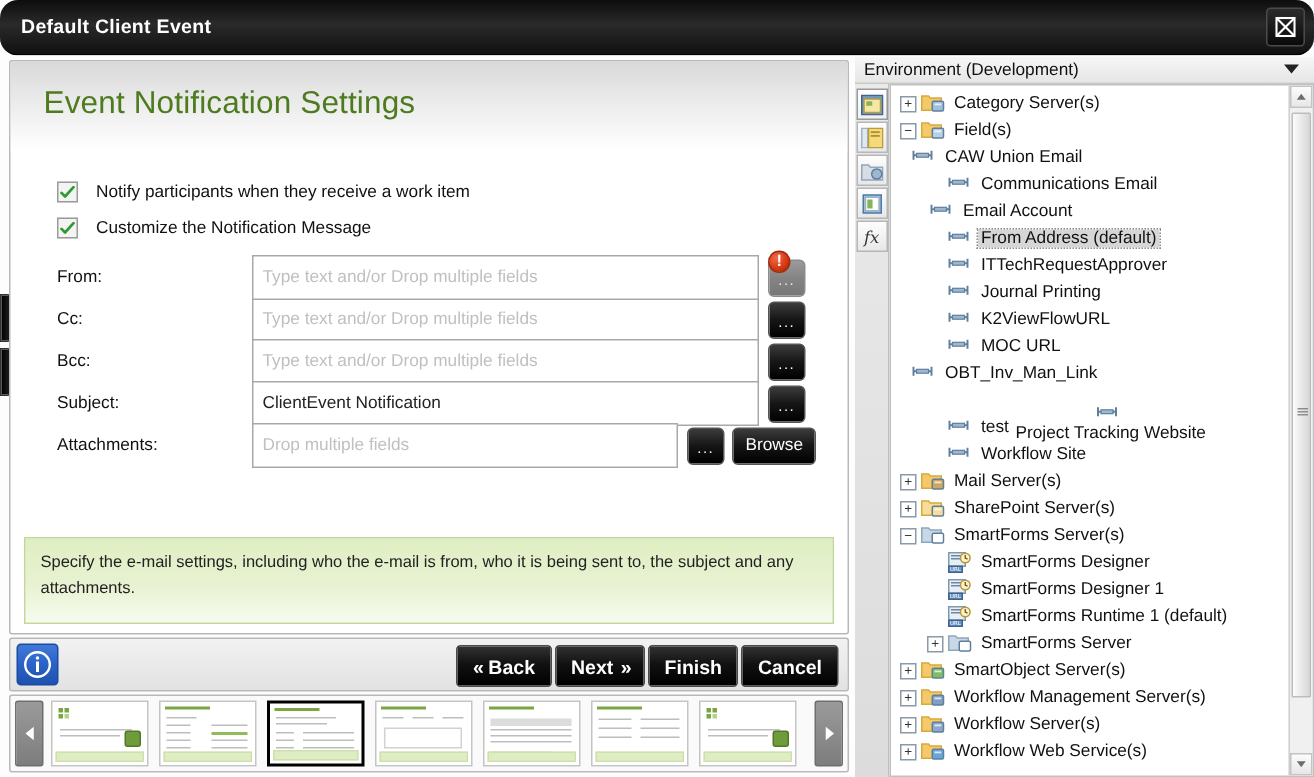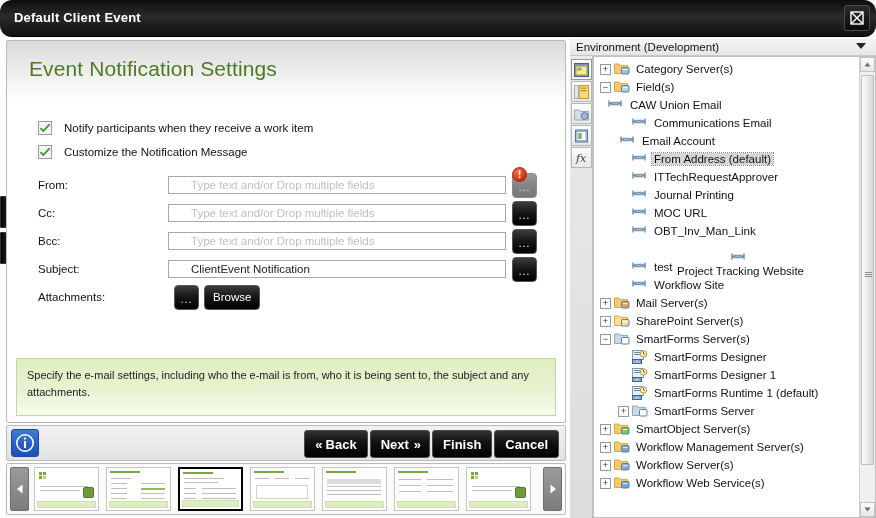--- a/index.html
+++ b/index.html
@@ -78,23 +78,23 @@
   .formrows { margin-top: 12px; }
   .frow {
     display: flex; align-items: center;
     height: 28px; margin-bottom: 0px;
     padding-left: 31px;
   }
   .frow .flabel {
     width: 130px; font-size: 11.5px; color: #111; flex: 0 0 130px;
   }
   .finput {
-    height: 18px; border: 1px solid #a8a8a8; background: #fff;
+    height: 30px; border: 1px solid #a8a8a8; background: #fff;
     font-size: 11.5px; color: #222;
-    display: flex; align-items: center; padding: 0 22px;
+    display: flex; align-items: center; padding: 0 6px;
     width: 338px; flex: 0 0 338px;
     cursor: text;
   }
   .finput.ph { color: #c0c0c0; }
   .finput.short { width: 284px; flex: 0 0 284px; }
   .ellipsis-btn {
     width: 25px; height: 25px; margin-left: 6px;
     background: linear-gradient(180deg,#3c3c3c 0%, #161616 48%, #000 100%);
     border: 1px solid #555; border-radius: 4px;
     color: #fff; font-size: 10px; letter-spacing: 1px;
@@ -363,20 +363,21 @@
         </div>
 
         <div class="frow">
           <span class="flabel">Subject:</span>
           <span class="finput">ClientEvent Notification</span>
           <span class="ellipsis-btn">...</span>
         </div>
 
         <div class="frow">
           <span class="flabel">Attachments:</span>
+          <span class="finput ph short">Drop multiple fields</span>
           <span class="ellipsis-btn">...</span>
           <span class="browse-btn">Browse</span>
         </div>
 
       </div>
     </div>
 
     <div class="helpbox">Specify the e-mail settings, including who the e-mail is from, who it is being sent to, the subject and any attachments.</div>
   </div>
 
@@ -609,23 +610,31 @@
                   <rect x="3" y="4.2" width="8" height="2.6" fill="#9fb8cf" stroke="#5f7f9e" stroke-width=".8"></rect>
                 </svg></span>
               <span class="tlabel">Journal Printing</span>
             </div>
             <div class="tnode" style="padding-left: 24px;">
               <span class="expander empty"></span>
               <span class="tico"><svg width="16" height="11" viewBox="0 0 16 11">
                   <path d="M1 2.5 L1 8.5 M1 5.5 L13 5.5 M13 2.5 L13 8.5" stroke="#5f7f9e" stroke-width="1.3" fill="none"></path>
                   <rect x="3" y="4.2" width="8" height="2.6" fill="#9fb8cf" stroke="#5f7f9e" stroke-width=".8"></rect>
                 </svg></span>
+              <span class="tlabel">K2ViewFlowURL</span>
+            </div>
+            <div class="tnode" style="padding-left: 24px;">
+              <span class="expander empty"></span>
+              <span class="tico"><svg width="16" height="11" viewBox="0 0 16 11">
+                  <path d="M1 2.5 L1 8.5 M1 5.5 L13 5.5 M13 2.5 L13 8.5" stroke="#5f7f9e" stroke-width="1.3" fill="none"></path>
+                  <rect x="3" y="4.2" width="8" height="2.6" fill="#9fb8cf" stroke="#5f7f9e" stroke-width=".8"></rect>
+                </svg></span>
               <span class="tlabel">MOC URL</span>
             </div>
-            <div class="tnode" style="padding-left: 24px;">
+            <div class="tnode" style="">
               <span class="expander empty"></span>
               <span class="tico"><svg width="16" height="11" viewBox="0 0 16 11">
                   <path d="M1 2.5 L1 8.5 M1 5.5 L13 5.5 M13 2.5 L13 8.5" stroke="#5f7f9e" stroke-width="1.3" fill="none"></path>
                   <rect x="3" y="4.2" width="8" height="2.6" fill="#9fb8cf" stroke="#5f7f9e" stroke-width=".8"></rect>
                 </svg></span>
               <span class="tlabel">OBT_Inv_Man_Link</span>
             </div>
             <div class="tnode" style="padding-left: 12px; flex-direction: column;">
               <span class="expander empty"></span>
               <span class="tico"><svg width="16" height="11" viewBox="0 0 16 11">

